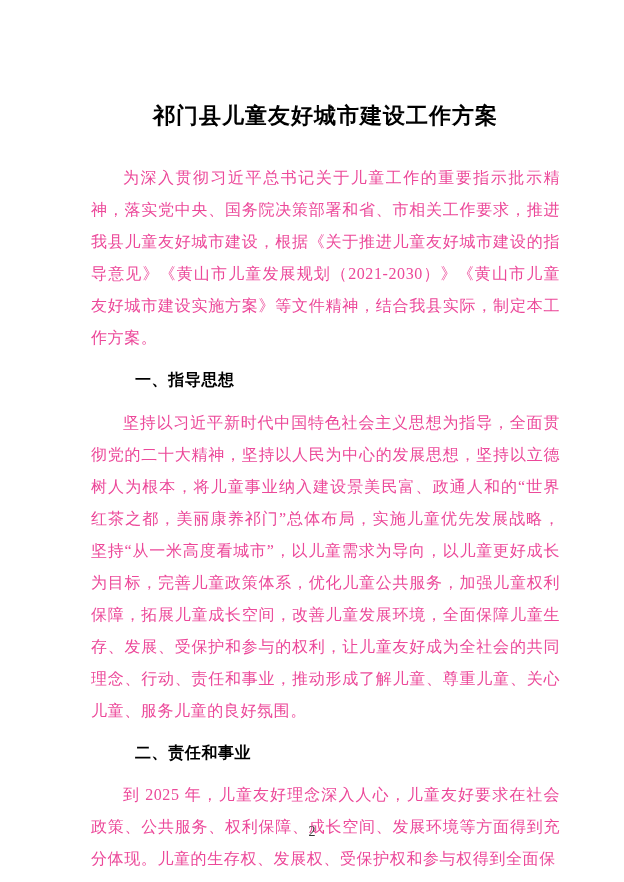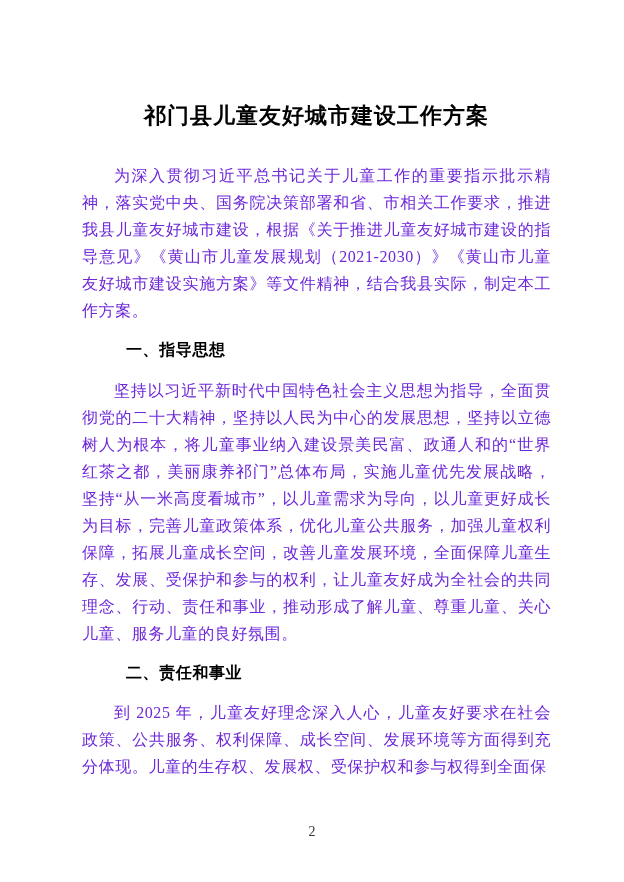--- a/index.html
+++ b/index.html
@@ -11,45 +11,45 @@
     position: relative;
     width: 624px;
     height: 882px;
     background: #ffffff;
     overflow: hidden;
     font-family: "Liberation Serif", "DejaVu Serif", serif;
     color: #212121;
   }
   .content {
     position: absolute;
-    left: 82px;
+    left: 91px;
     top: 0;
     width: 469px;
   }
   .doc-title {
     margin: 96px 0 0 0;
     font-size: 22px;
     line-height: 40px;
     font-weight: 700;
     text-align: center;
     letter-spacing: 1px;
     color: #000000;
     white-space: nowrap;
   }
   .body-text {
     margin-top: 26px;
   }
   .para {
     margin: 0;
     font-size: 16px;
-    line-height: 27px;
+    line-height: 32px;
     text-align: justify;
     text-indent: 2em;
     letter-spacing: 0.6px;
-    color: #6d28d9;
+    color: #ec4899;
   }
   .heading {
     margin: 12px;
     font-size: 16px;
     line-height: 28.65px;
     font-weight: 700;
     text-indent: 2em;
     letter-spacing: 0.6px;
     font-family: "Liberation Sans", "DejaVu Sans", sans-serif;
     color: #000000;

